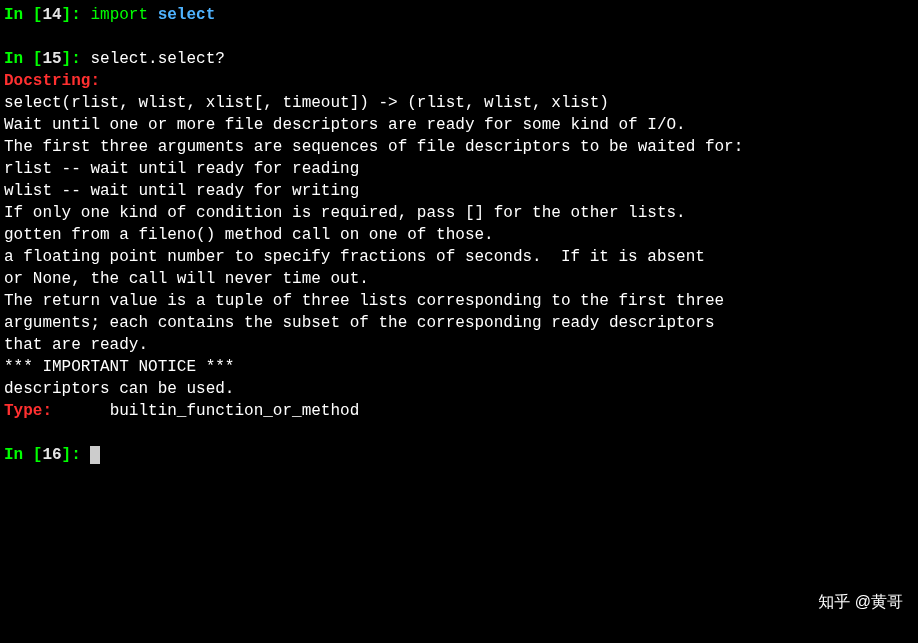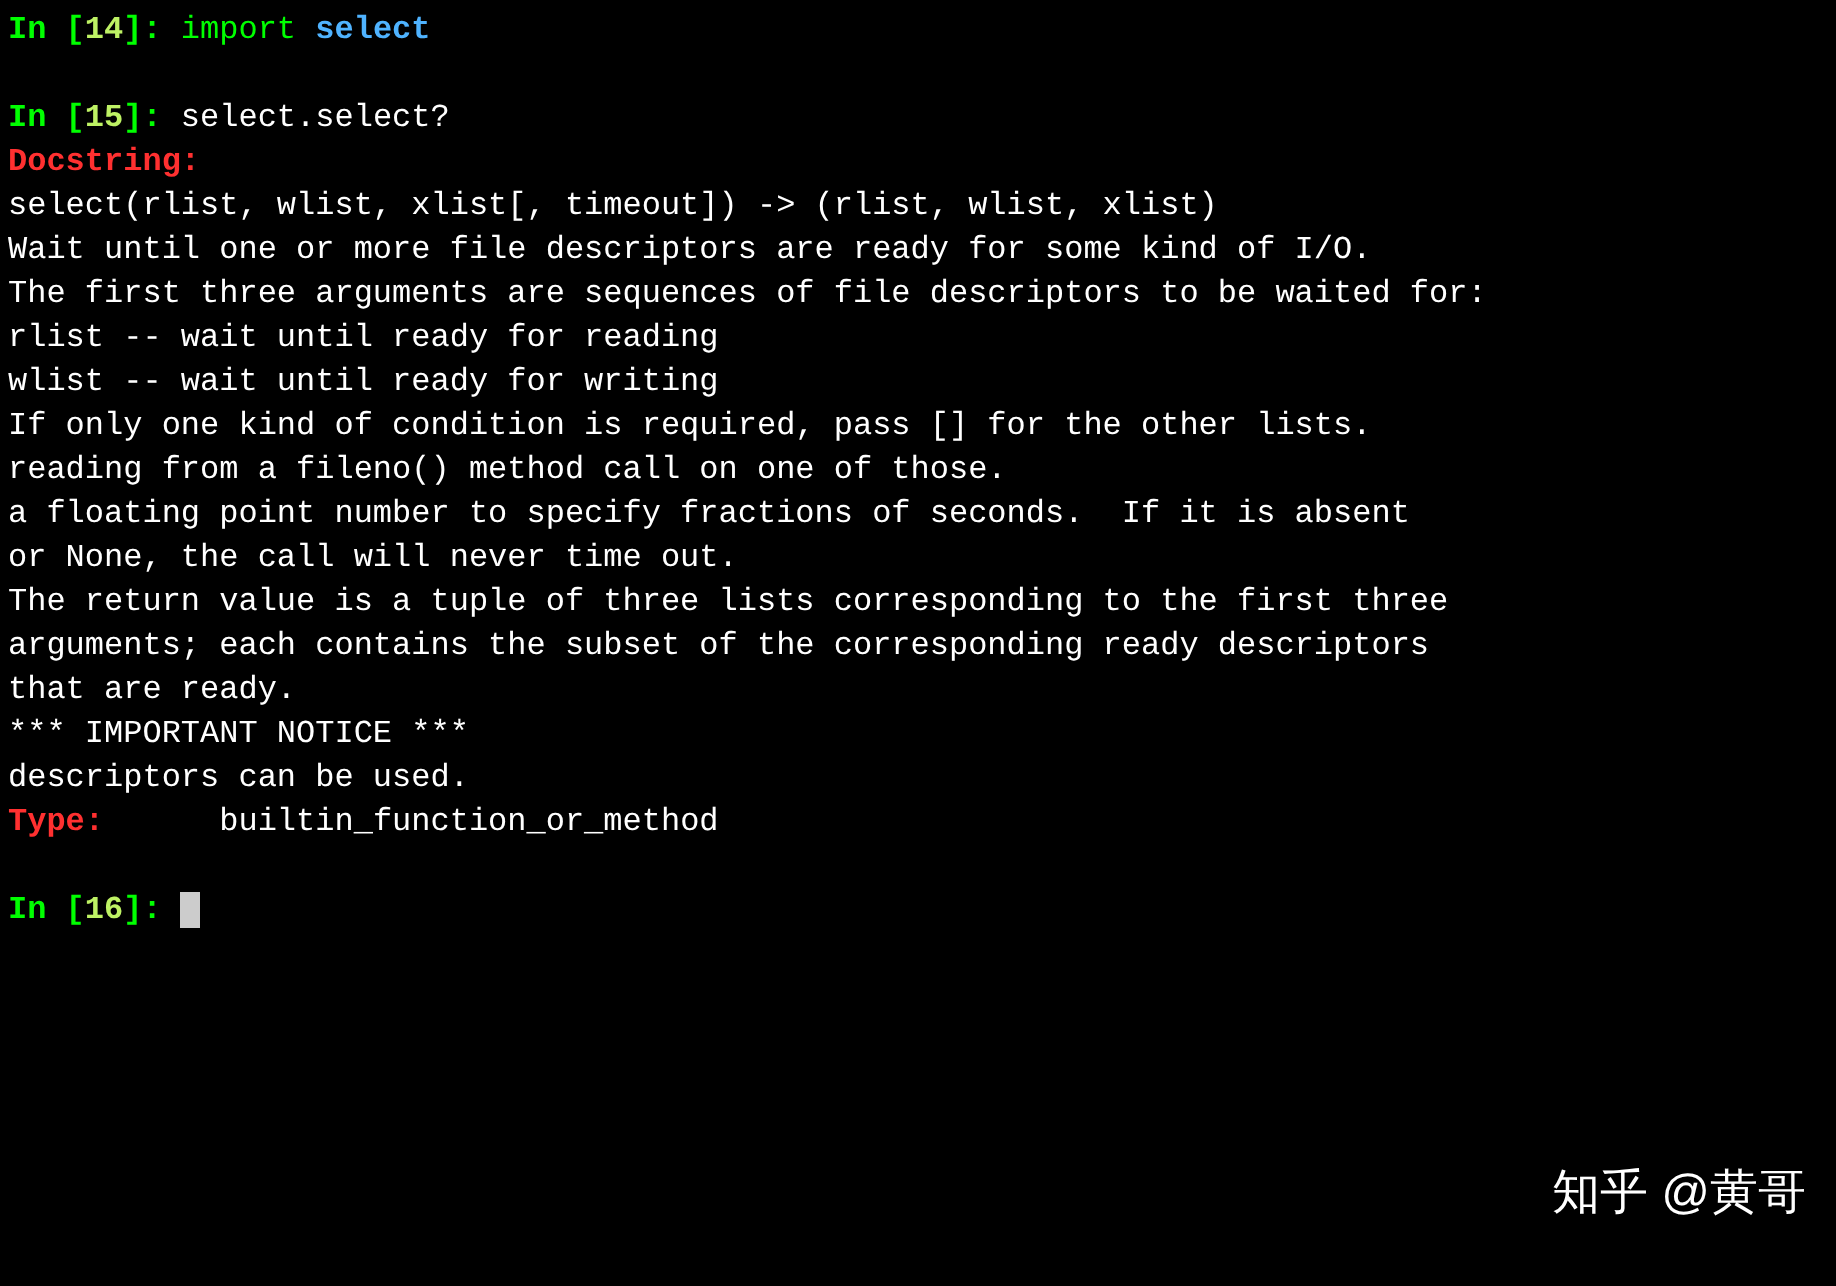--- a/index.html
+++ b/index.html
@@ -17,21 +17,21 @@
       width: 918px;
       height: 643px;
       overflow: hidden;
       position: relative;
     }
     .prompt-in {
       color: #00ff00;
       font-weight: bold;
     }
     .prompt-num {
-      color: #bef264;
+      color: #e5e5e5;
       font-weight: bold;
     }
     .prompt-colon {
       color: #00ff00;
       font-weight: bold;
     }
     .keyword {
       color: #00ff00;
       font-weight: normal;
     }
@@ -61,21 +61,21 @@
       width: 10px;
       height: 18px;
       background-color: #cccccc;
       vertical-align: text-bottom;
     }
     .watermark {
       position: absolute;
       bottom: 30px;
       right: 15px;
       color: #ffffff;
-      font-size: 24px;
+      font-size: 16px;
       font-family: sans-serif;
       font-weight: normal;
     }
     .empty-line {
       height: 22px;
     }
   </style>
 </head>
 <body>
 
@@ -89,21 +89,21 @@
 
   <div class="line"><span class="docstring-label">Docstring:</span></div>
 
   <div class="line docstring-text">select(rlist, wlist, xlist[, timeout]) -&gt; (rlist, wlist, xlist)</div>
   <div class="line docstring-text"></div>
   <div class="line docstring-text">Wait until one or more file descriptors are ready for some kind of I/O.</div>
   <div class="line docstring-text">The first three arguments are sequences of file descriptors to be waited for:</div>
   <div class="line docstring-text">rlist -- wait until ready for reading</div>
   <div class="line docstring-text">wlist -- wait until ready for writing</div>
   <div class="line docstring-text">If only one kind of condition is required, pass [] for the other lists.</div>
-  <div class="line docstring-text">reading from a fileno() method call on one of those.</div>
+  <div class="line docstring-text">gotten from a fileno() method call on one of those.</div>
   <div class="line docstring-text"></div>
   <div class="line docstring-text">a floating point number to specify fractions of seconds.  If it is absent</div>
   <div class="line docstring-text">or None, the call will never time out.</div>
   <div class="line docstring-text"></div>
   <div class="line docstring-text">The return value is a tuple of three lists corresponding to the first three</div>
   <div class="line docstring-text">arguments; each contains the subset of the corresponding ready descriptors</div>
   <div class="line docstring-text">that are ready.</div>
   <div class="line docstring-text"></div>
   <div class="line docstring-text">*** IMPORTANT NOTICE ***</div>
   <div class="line docstring-text">descriptors can be used.</div>

